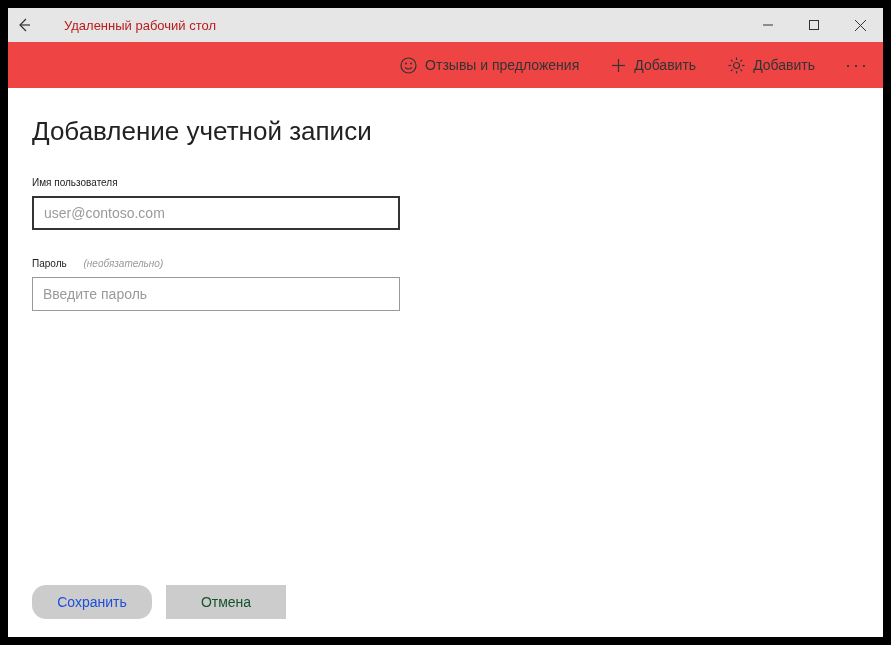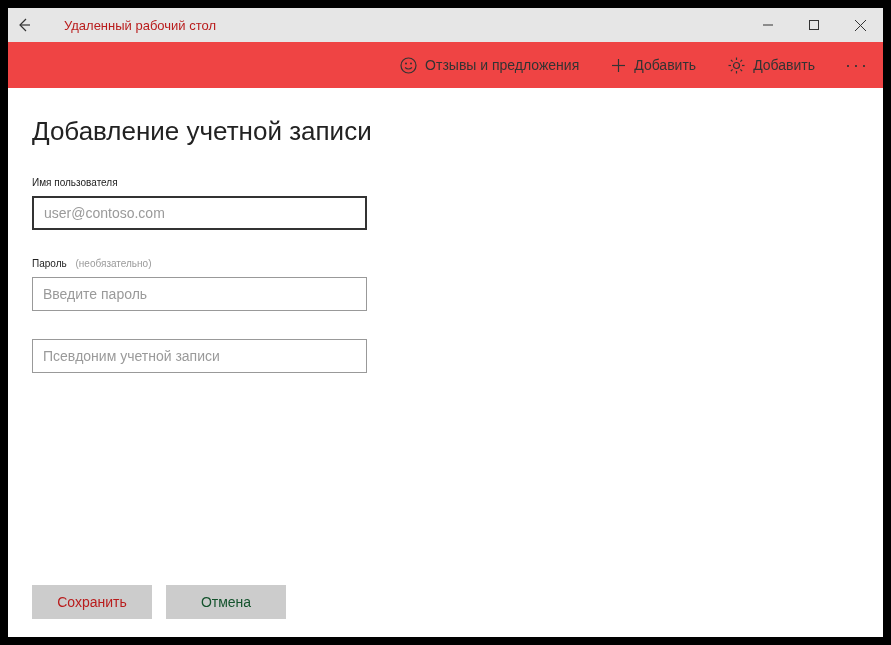--- a/index.html
+++ b/index.html
@@ -92,24 +92,25 @@
       margin-bottom: 30px;
     }
     .field-group { margin-bottom: 28px; }
     .field-label {
       font-size: 10px;
       color: #222;
       margin-bottom: 8px;
     }
     .field-label .optional {
       color: #9a9a9a;
-      margin-left: 6px;
+      margin-left: 14px;
+      font-style: italic;
     }
     .text-input {
-      width: 335px;
+      width: 368px;
       height: 34px;
       border: 1px solid #999;
       padding: 0 10px;
       font-size: 14px;
       font-family: inherit;
       outline: none;
       background: #fff;
       color: #333;
     }
     .text-input.focused { border: 2px solid #333; }
@@ -126,22 +127,23 @@
       width: 120px;
       height: 34px;
       background: #ccc;
       border: none;
       font-size: 14px;
       font-family: inherit;
       color: #14532d;
       cursor: pointer;
     }
     .btn.disabled {
-      color: #b91c1c;
+      color: #1d4ed8;
       cursor: default;
+      border-radius: 14px;
     }
     svg { display: block; }
   </style>
 </head>
 <body>
 
 <div class="window">
 
   <div class="titlebar">
     <div class="back-btn">
@@ -227,21 +229,20 @@
 
     <div class="field-group">
       <div class="field-label">
         <span>Пароль</span>
         <span class="optional">(необязательно)</span>
       </div>
       <input type="password" class="text-input" placeholder="Введите пароль" style="">
     </div>
 
     <div class="field-group">
-      <input type="text" class="text-input" placeholder="Псевдоним учетной записи" style="">
     </div>
 
     <div class="button-row">
       <button class="btn disabled">Сохранить</button>
       <button class="btn">Отмена</button>
     </div>
   </div>
 
 </div>
 

